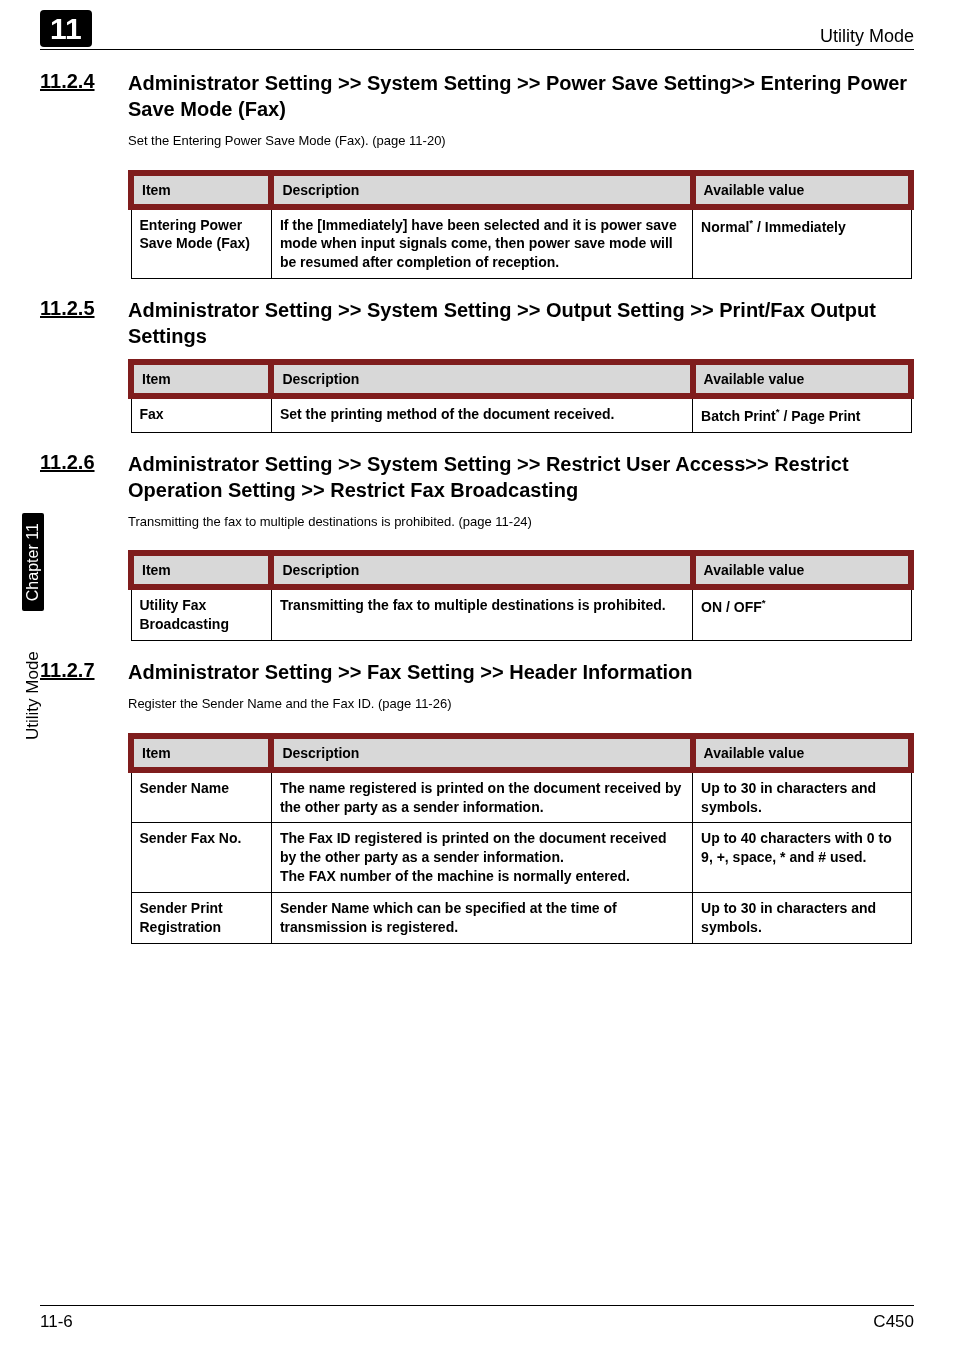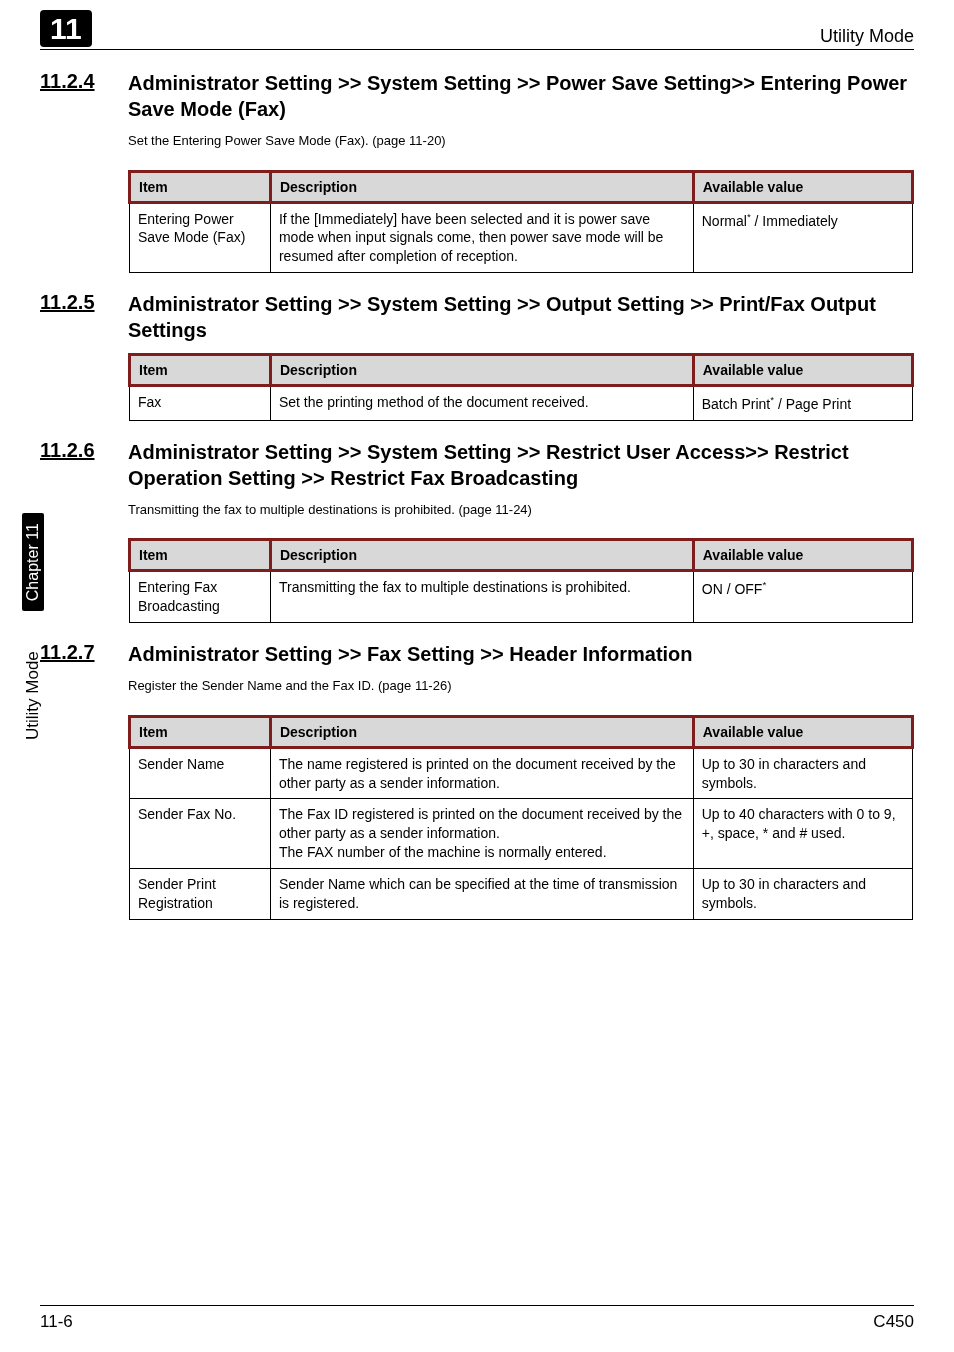--- a/index.html
+++ b/index.html
@@ -65,28 +65,29 @@
     margin-left: 88px;
     border-collapse: collapse;
     font-size: 14px;
     margin-bottom: 10px;
   }
   table.data-table th {
     background: #d8d8d8;
     text-align: left;
     font-weight: bold;
     padding: 6px 8px;
-    border: 3px solid #7f1d1d;
+    border: 6px solid #7f1d1d;
     vertical-align: top;
   }
   table.data-table td {
     padding: 6px 8px;
     border: 1px solid #000;
     vertical-align: top;
     line-height: 1.35;
+    font-weight: bold;
   }
   .col-item  { width: 18%; }
   .col-desc  { width: 54%; }
   .col-avail { width: 28%; }
 
   .side-tab {
     position: absolute;
     left: 22px;
     top: 740px;
     transform: rotate(-90deg);
@@ -184,21 +185,21 @@
     <table class="data-table">
       <thead>
         <tr>
           <th class="col-item">Item</th>
           <th class="col-desc">Description</th>
           <th class="col-avail">Available value</th>
         </tr>
       </thead>
       <tbody>
         <tr>
-          <td>Entering Fax Broadcasting</td>
+          <td>Utility Fax Broadcasting</td>
           <td>Transmitting the fax to multiple destinations is prohibited.</td>
           <td>ON / OFF<sup>*</sup></td>
         </tr>
       </tbody>
     </table>
     <div class="section-heading">
       <div class="section-num">11.2.7</div>
       <div class="section-title">Administrator Setting &gt;&gt; Fax Setting &gt;&gt; Header Information</div>
     </div>
     <div class="section-body">Register the Sender Name and the Fax ID. (page 11-26)</div>

